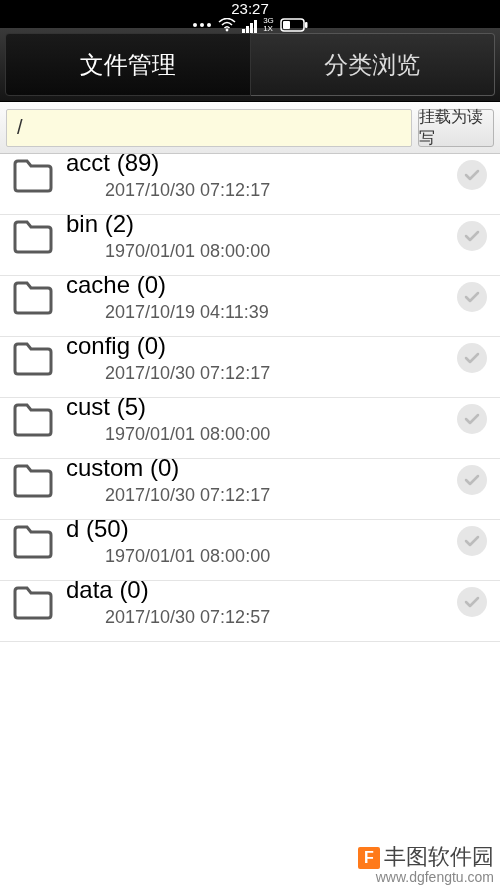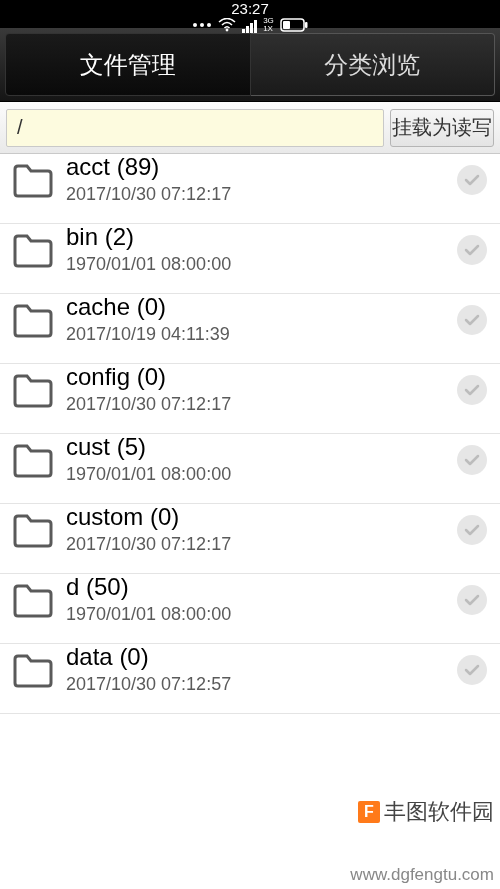--- a/index.html
+++ b/index.html
@@ -59,44 +59,44 @@
     border: 1px solid #c9c9c9;
     border-radius: 2px;
     background: #fdfbdf;
     font-size: 20px;
     padding: 4px 10px;
     color: #333;
     display: flex;
     align-items: center;
   }
   .mount-btn {
-    width: 104px;
+    width: 76px;
     height: 38px;
     border: 1px solid #b5b5b5;
     border-radius: 3px;
     background: linear-gradient(#f6f6f6, #e4e4e4);
-    font-size: 20px;
+    font-size: 16px;
     color: #333;
     display: flex;
     align-items: center;
     justify-content: center;
   }
 
   .list { background: #fff; }
   .row {
-    height: 70px;
+    height: 61px;
     display: flex;
     align-items: center;
     padding: 0 10px 18px 6px;
     border-bottom: 1px solid #e4e4e4;
   }
   .row-icon { width: 54px; display: flex; align-items: center; justify-content: center; }
   .row-body { flex: 1; padding-left: 6px; }
   .row-title { font-size: 24px; color: #000; line-height: 1.25; }
-  .row-sub { font-size: 18px; color: #5a5a5a; line-height: 1.35; }
+  .row-sub { font-size: 18px; color: #5a5a5a; line-height: 1.35; margin-left: 39px; }
   .row-check { width: 36px; display: flex; justify-content: center; }
 
   .check-circle {
     width: 30px; height: 30px; border-radius: 50%;
     background: #e6e6e6;
     display: flex; align-items: center; justify-content: center;
   }
   .check-circle svg { display: block; }
 
   .folder-svg { stroke: #5a5a5a; fill: none; stroke-width: 3; }
@@ -110,21 +110,21 @@
     line-height: 1.1;
     pointer-events: none;
   }
   .wm-line1 { display: flex; align-items: center; justify-content: flex-end; gap: 4px; }
   .wm-logo {
     width: 22px; height: 22px; background: #ff7a1a; color: #fff;
     font-weight: bold; font-size: 16px; display: flex; align-items: center; justify-content: center;
     border-radius: 2px;
   }
   .wm-text1 { font-size: 22px; font-weight: 400; color: #444; }
-  .wm-text2 { font-size: 17px; color: #888; margin-top: 42px; }
+  .wm-text2 { font-size: 14px; color: #888; }
 </style>
 </head>
 <body>
 
 <div class="status-bar">
   <span>23:27</span>
   <div class="status-right">
     <span>
       <svg width="20" height="6" viewBox="0 0 20 6">
           <circle cx="3" cy="3" r="2" fill="#fff"></circle>

